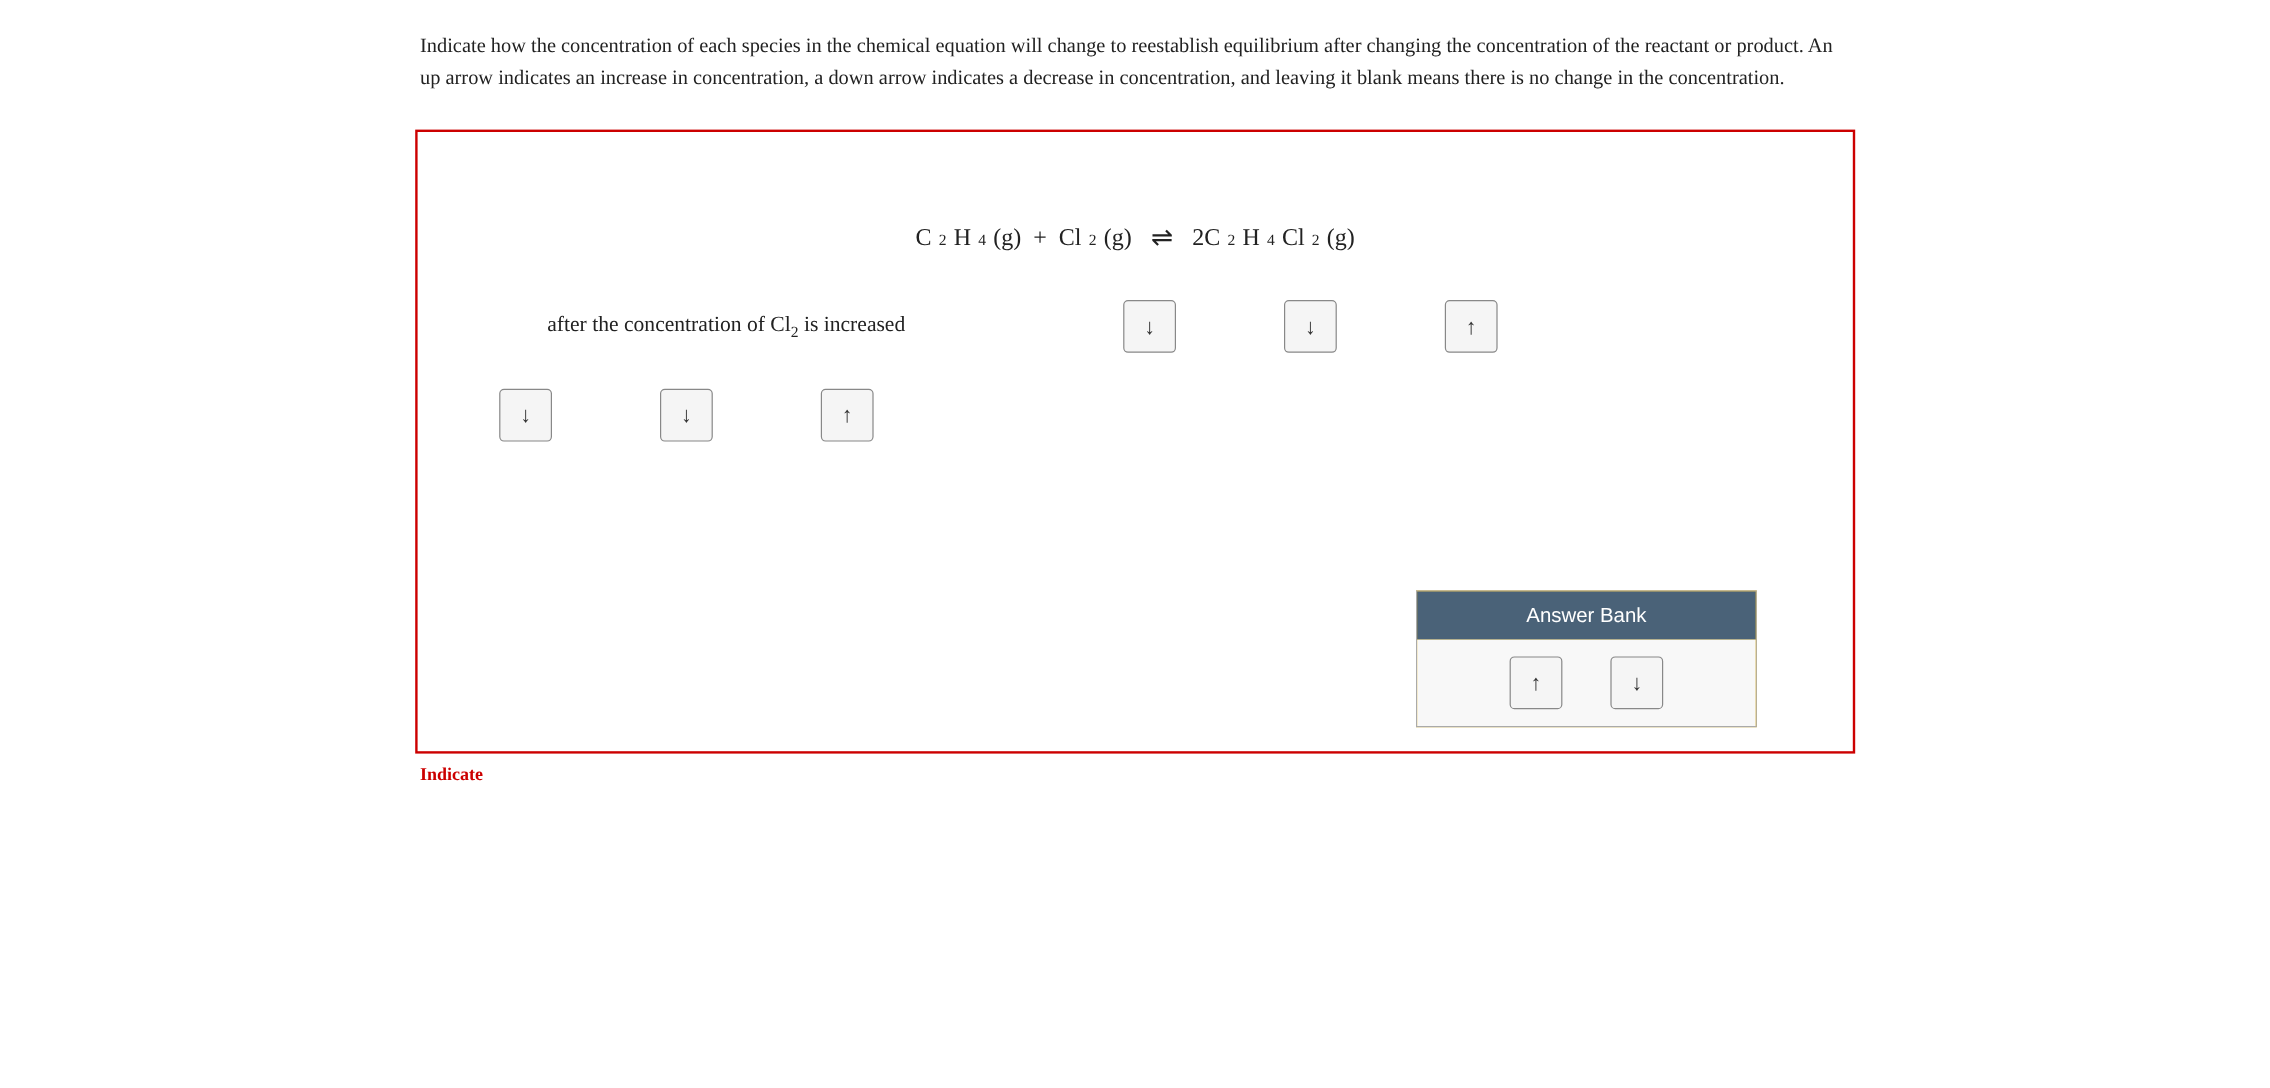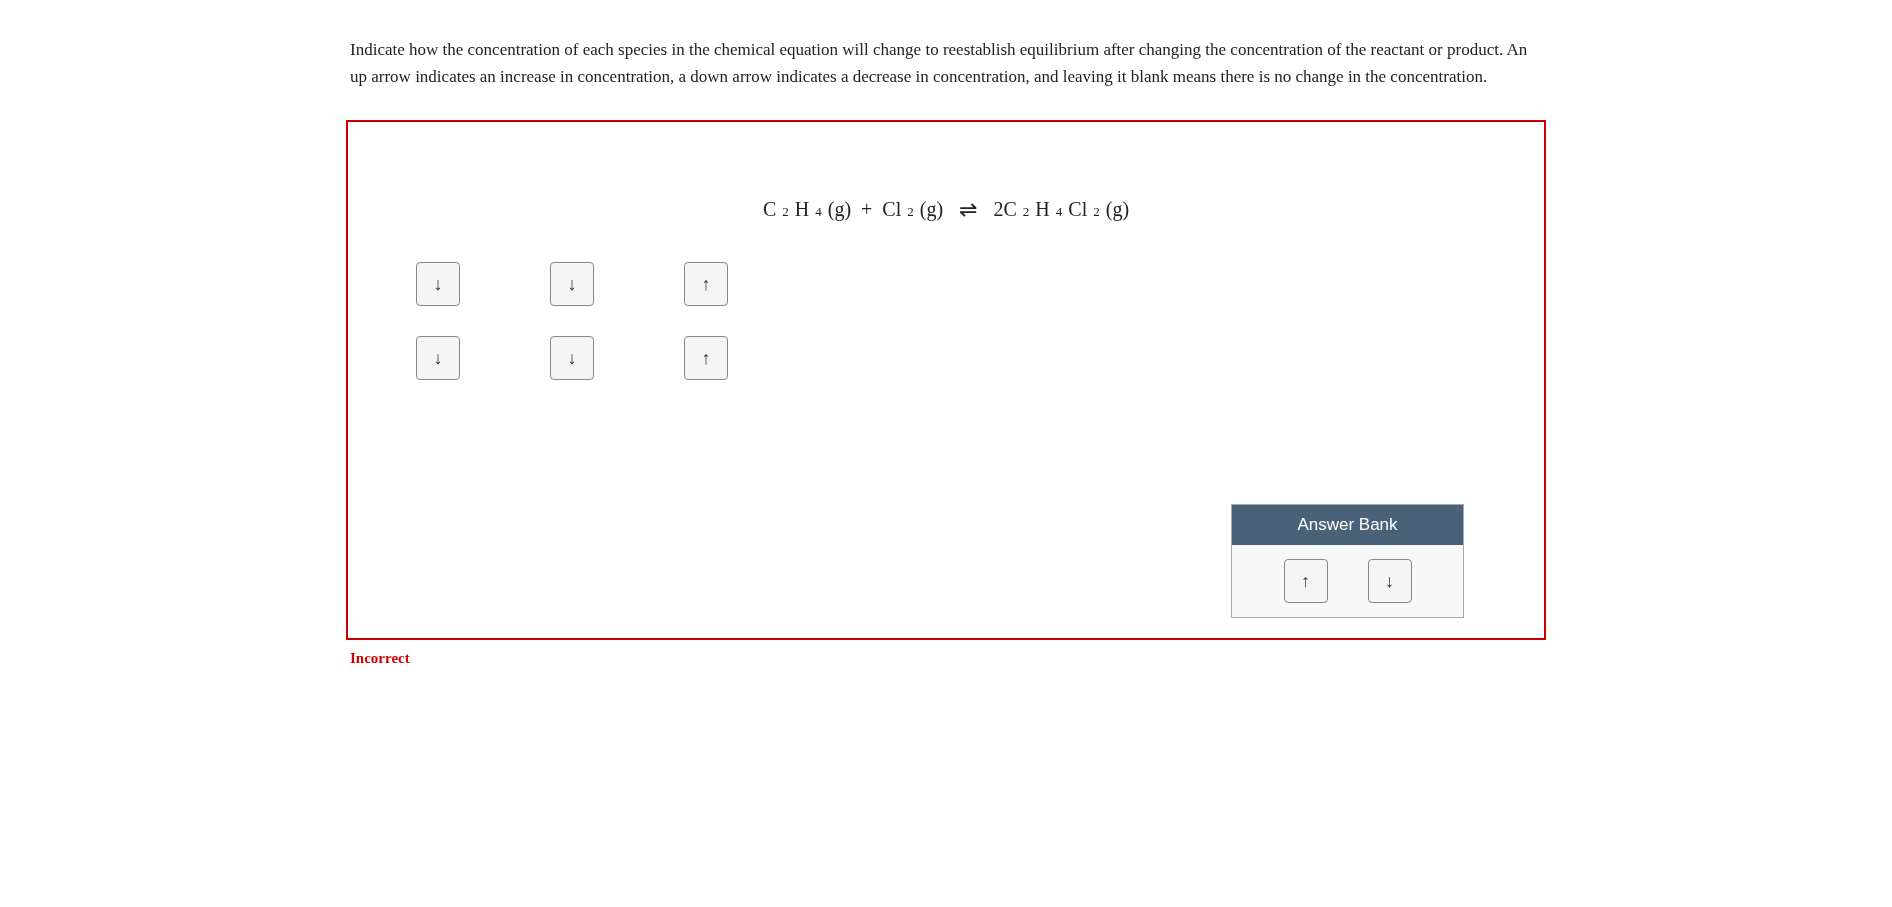--- a/index.html
+++ b/index.html
@@ -11,21 +11,21 @@
     body {
       font-family: Georgia, 'Times New Roman', serif;
       background: #ffffff;
       color: #222;
       padding: 20px 10px;
       font-size: 17px;
     }
 
     .instructions {
       max-width: 1200px;
-      margin: 16px auto 30px auto;
+      margin: 4px auto 30px auto;
       line-height: 1.6;
       padding-left: 4px;
     }
 
     .main-box {
       border: 2px solid #cc0000;
       max-width: 1200px;
       margin: 0 auto;
       padding: 30px 20px 40px 20px;
       position: relative;
@@ -92,21 +92,21 @@
       display: flex;
       align-items: center;
       justify-content: center;
       color: #333;
     }
 
     .answer-bank-container {
       position: absolute;
       bottom: 20px;
       right: 80px;
-      width: 233px;
+      width: 284px;
       border: 1px solid #aaa;
       background: #eab308;
     }
 
     .answer-bank-header {
       background: #4a6278;
       color: #fff;
       text-align: center;
       padding: 10px 0;
       font-size: 17px;
@@ -152,20 +152,23 @@
 
   <div class="equation-row">
     <span class="equation-text">
       C<sub>2</sub>H<sub>4</sub>(g) &nbsp;+&nbsp; Cl<sub>2</sub>(g) &nbsp;<span class="eq-arrows">⇌</span>&nbsp; 2C<sub>2</sub>H<sub>4</sub>Cl<sub>2</sub>(g)
     </span>
   </div>
 
   <div class="grid-area">
 
     <div class="question-row">
+      <div class="question-label">
+        after the concentration of Cl<sub>2</sub> is increased
+      </div>
       <div class="arrows-group">
         <button class="arrow-btn">↓</button>
         <button class="arrow-btn">↓</button>
         <button class="arrow-btn">↑</button>
       </div>
     </div>
 
     <div class="question-row">
       <div class="arrows-group">
         <button class="arrow-btn">↓</button>
@@ -180,14 +183,14 @@
     <div class="answer-bank-header">Answer Bank</div>
     <div class="answer-bank-body">
       <button class="arrow-btn">↑</button>
       <button class="arrow-btn">↓</button>
     </div>
   </div>
 
 </div>
 
 <div class="incorrect-text">
-  <span>Incorrect</span>
+  <span>Indicate</span>
 </div>
 
 </body></html>

